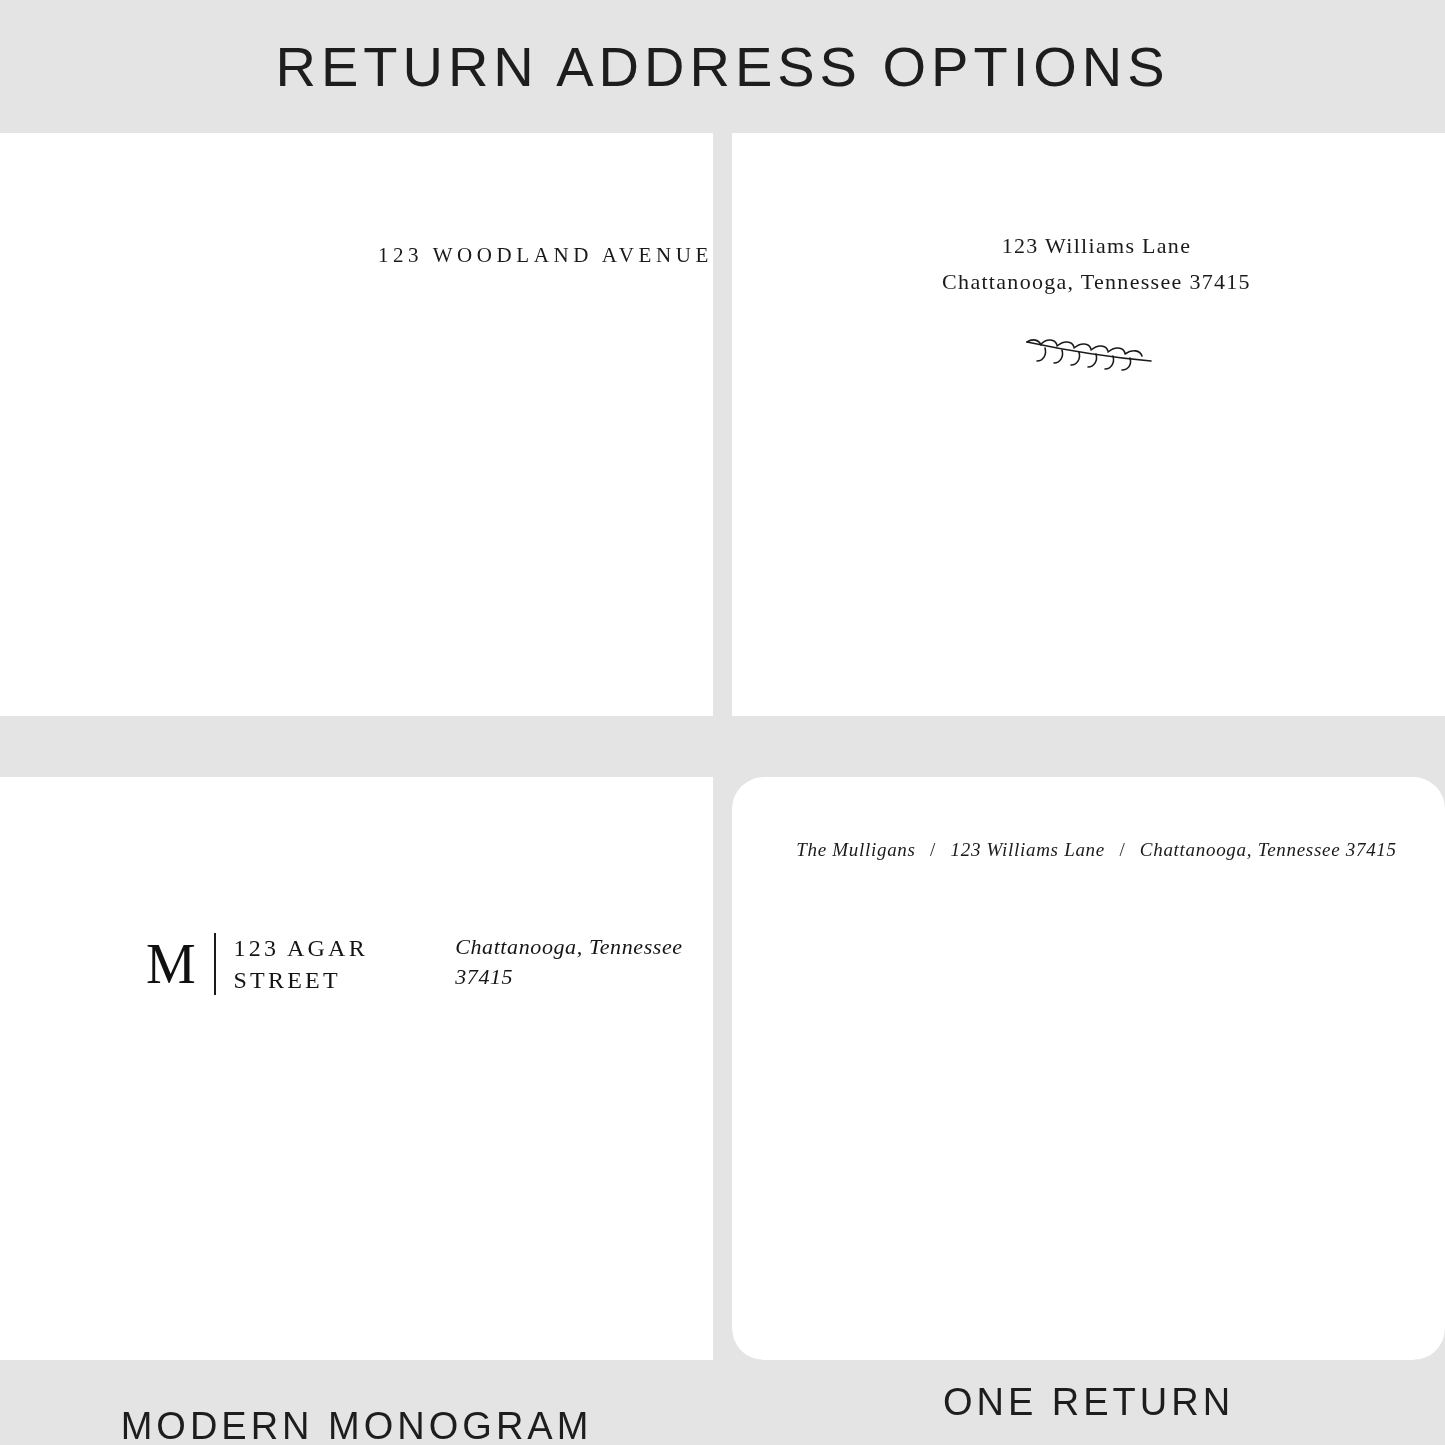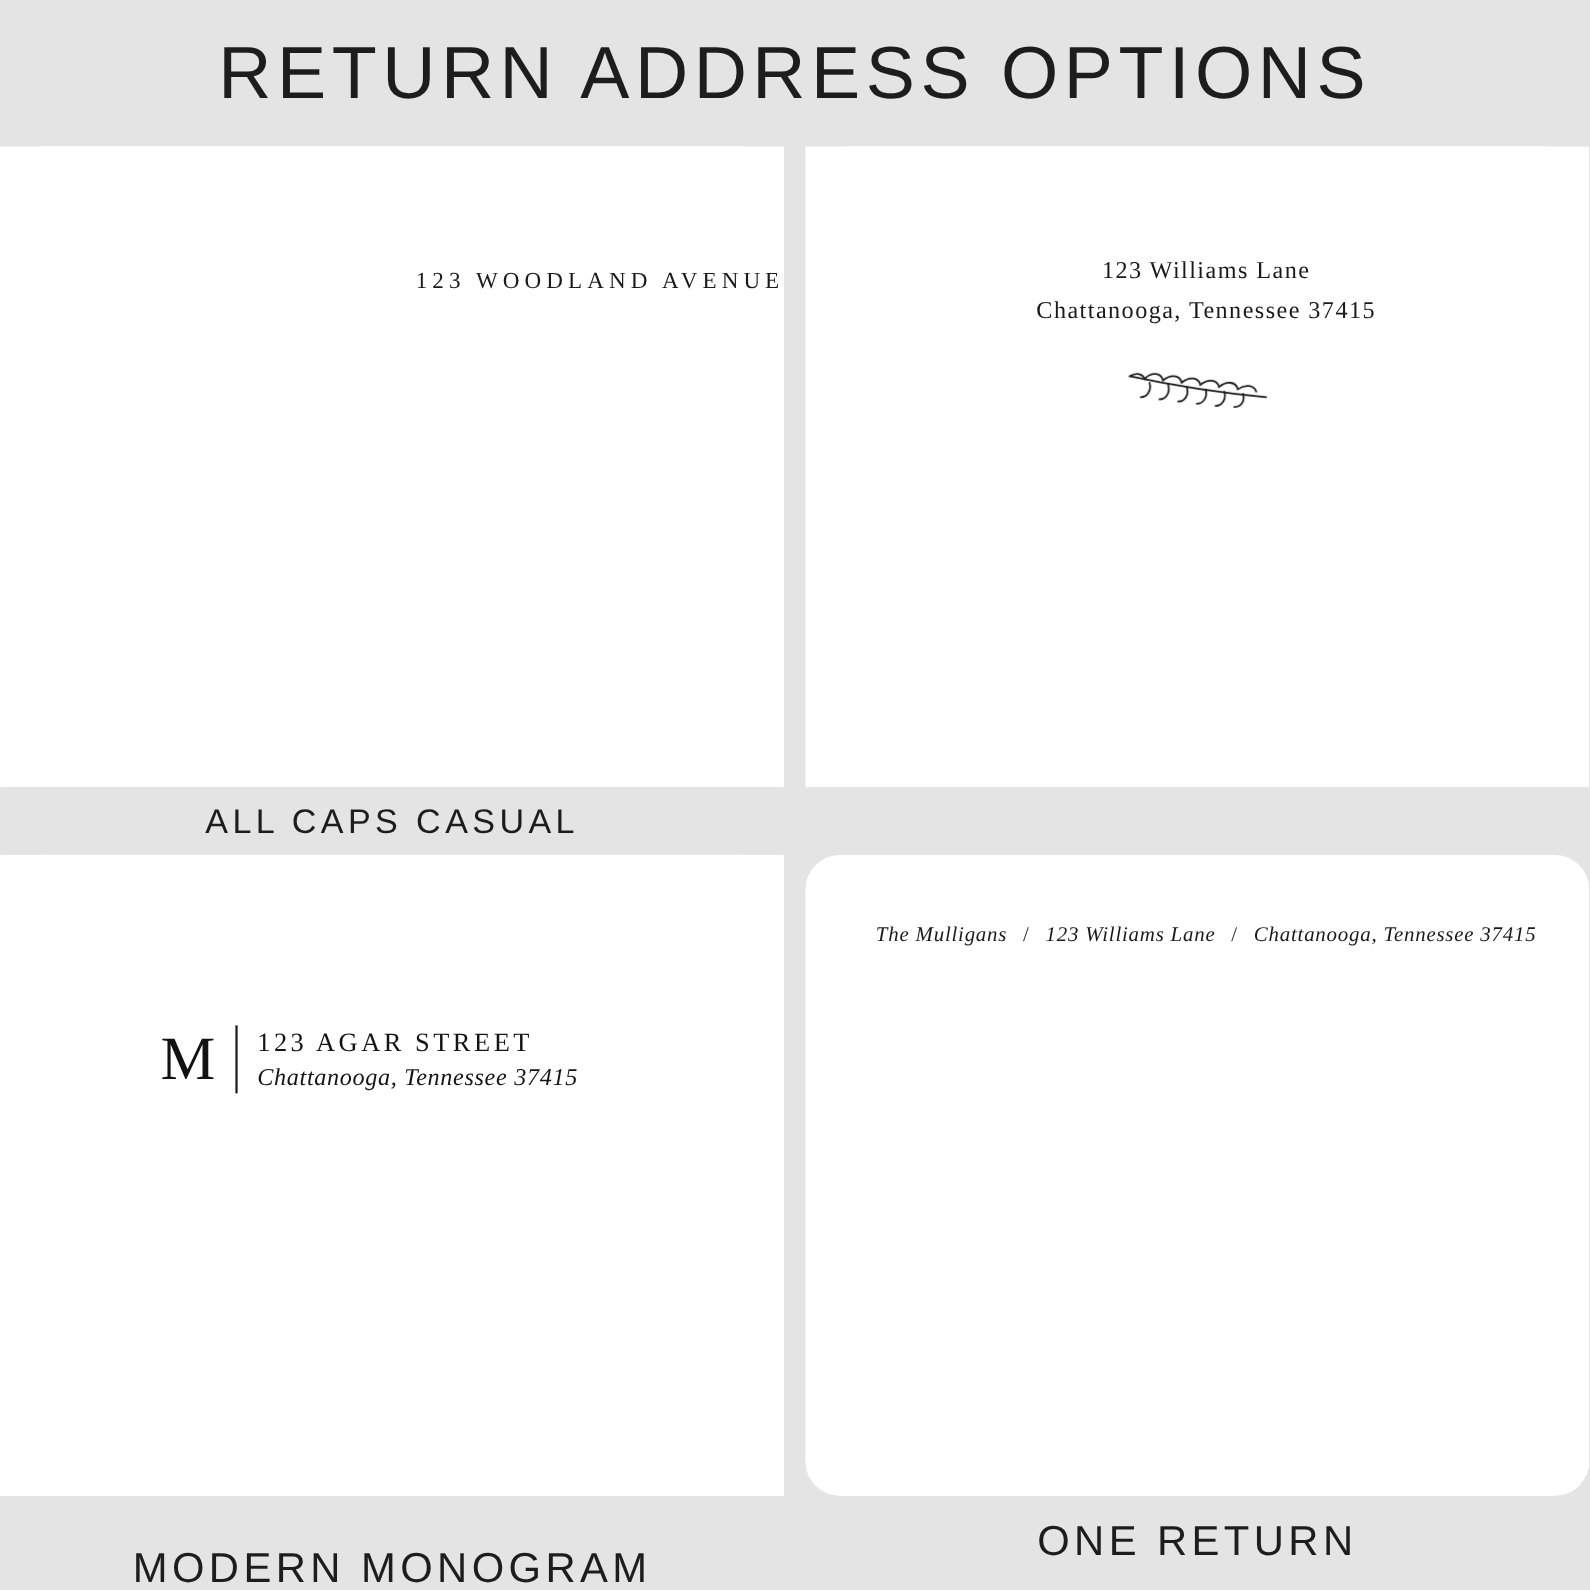--- a/index.html
+++ b/index.html
@@ -29,21 +29,21 @@
     top: 0;
     width: 1445px;
     height: 133px;
     background: #e4e4e4;
     display: flex;
     align-items: center;
     justify-content: center;
   }
   .header-title {
     font-family: "Liberation Sans", sans-serif;
-    font-size: 67px;
+    font-size: 56px;
     font-weight: 400;
     letter-spacing: 5px;
     color: #1d1d1d;
     white-space: nowrap;
   }
 
   
   .cell {
     position: absolute;
     overflow: hidden;
@@ -144,21 +144,21 @@
     padding-right: 18px;
   }
   .mono-rule {
     width: 2px;
     height: 62px;
     background: #1a1a1a;
     margin-right: 18px;
   }
   .mono-lines {
     display: flex;
-    flex-direction: column;
+    flex-direction: row;
     justify-content: center;
   }
   .mono-line1 {
     font-family: "Liberation Serif", serif;
     font-size: 24px;
     letter-spacing: 3.2px;
     text-transform: uppercase;
     color: #141414;
     line-height: 1.35;
   }
@@ -264,23 +264,20 @@
           <path d="M43 22 C 45 29, 41 35, 35 35"></path>
           <path d="M60 24 C 62 31, 58 37, 52 37"></path>
           <path d="M77 26 C 79 33, 75 39, 69 39"></path>
           <path d="M94 28 C 96 35, 92 41, 86 41"></path>
           <path d="M111 30 C 113 37, 109 42, 103 42"></path>
         </g>
       </svg>
     </div>
   </div>
 
-  <div class="caption cap-tl">
-    <span>ALL CAPS CASUAL</span>
-  </div>
 
   <div class="cell cell-bl">
     <div class="envelope"></div>
     <div class="flap"></div>
     <div class="addr addr-monogram">
       <div class="mono-letter">M</div>
       <div class="mono-rule"></div>
       <div class="mono-lines">
         <div class="mono-line1">123 Agar Street</div>
         <div class="mono-line2">Chattanooga, Tennessee 37415</div>

